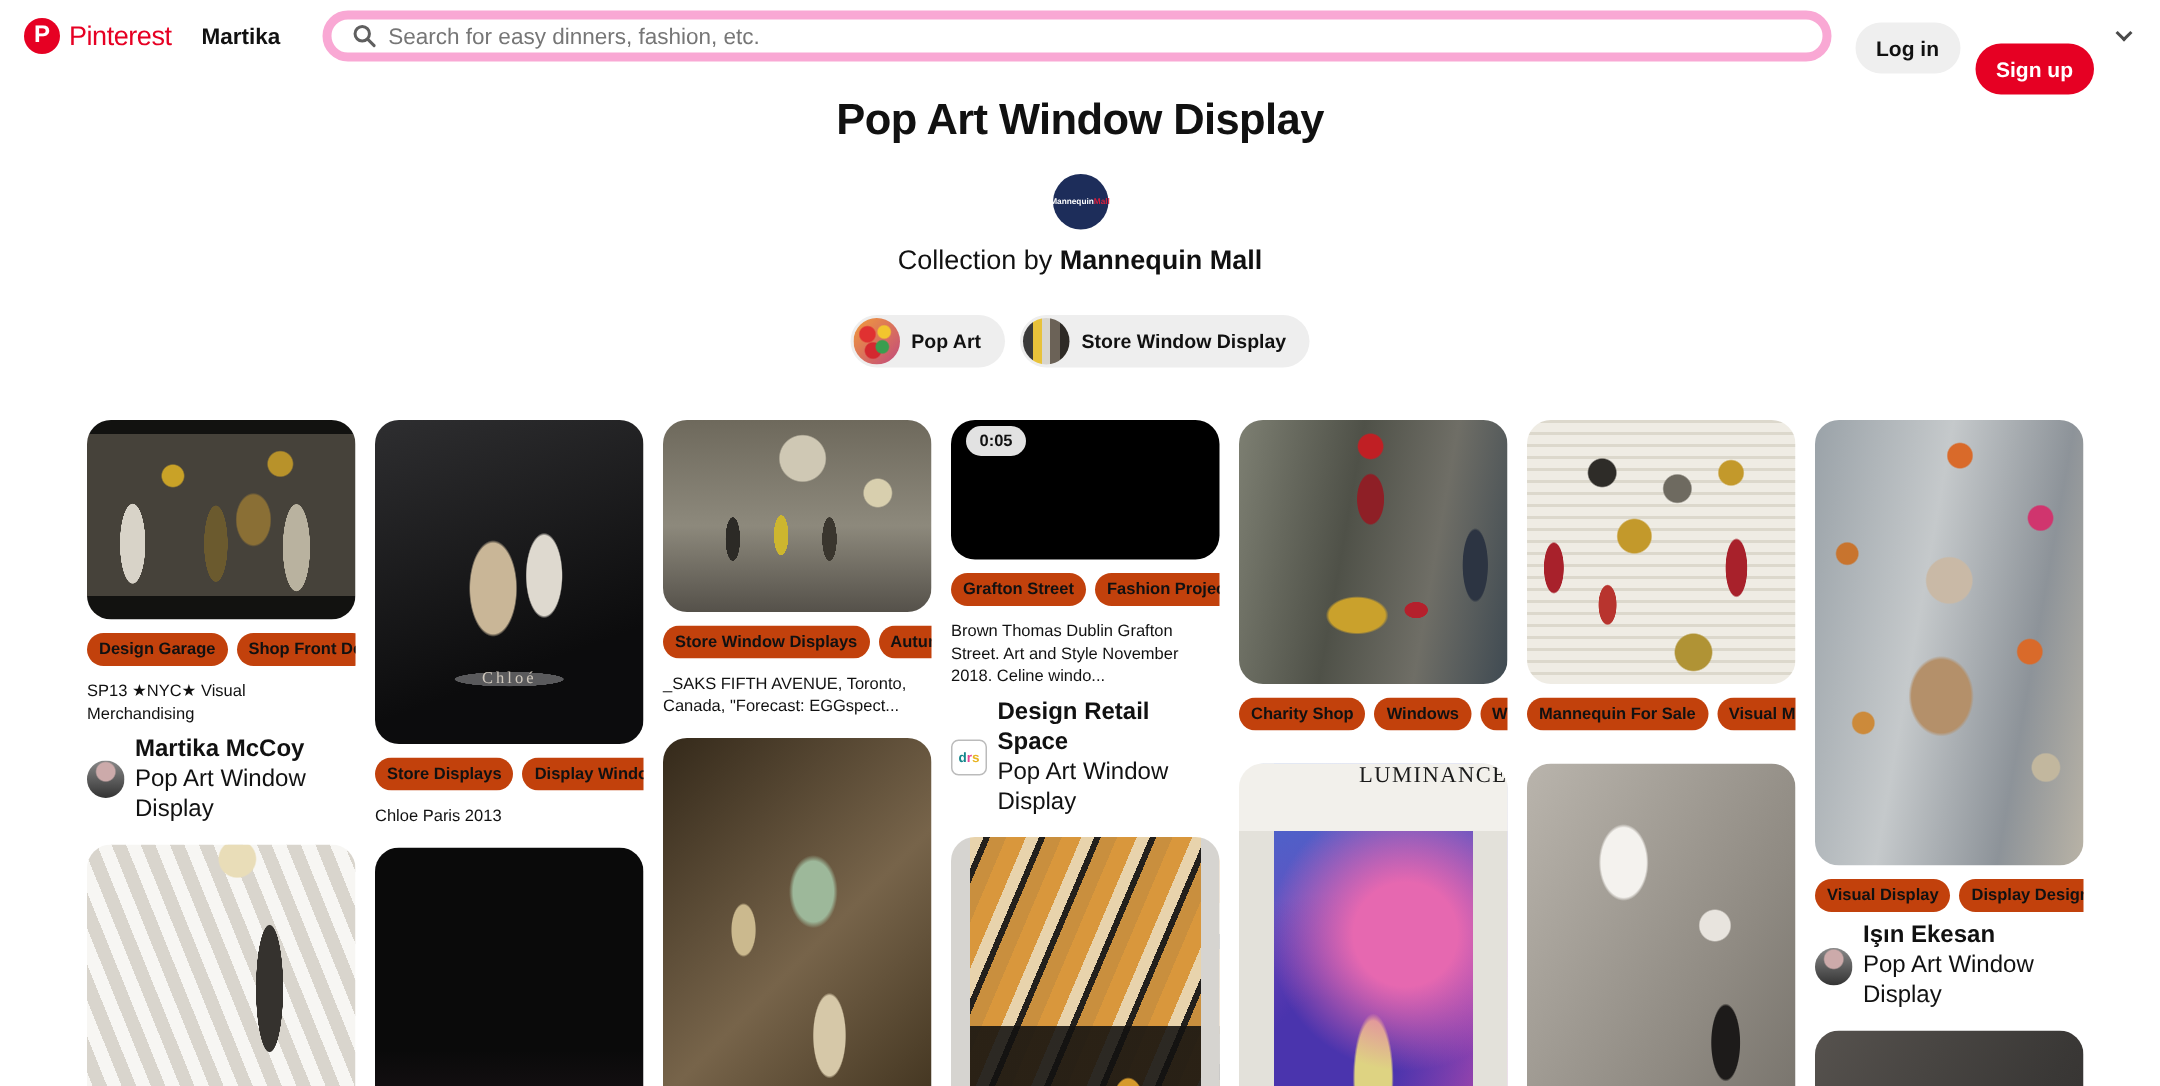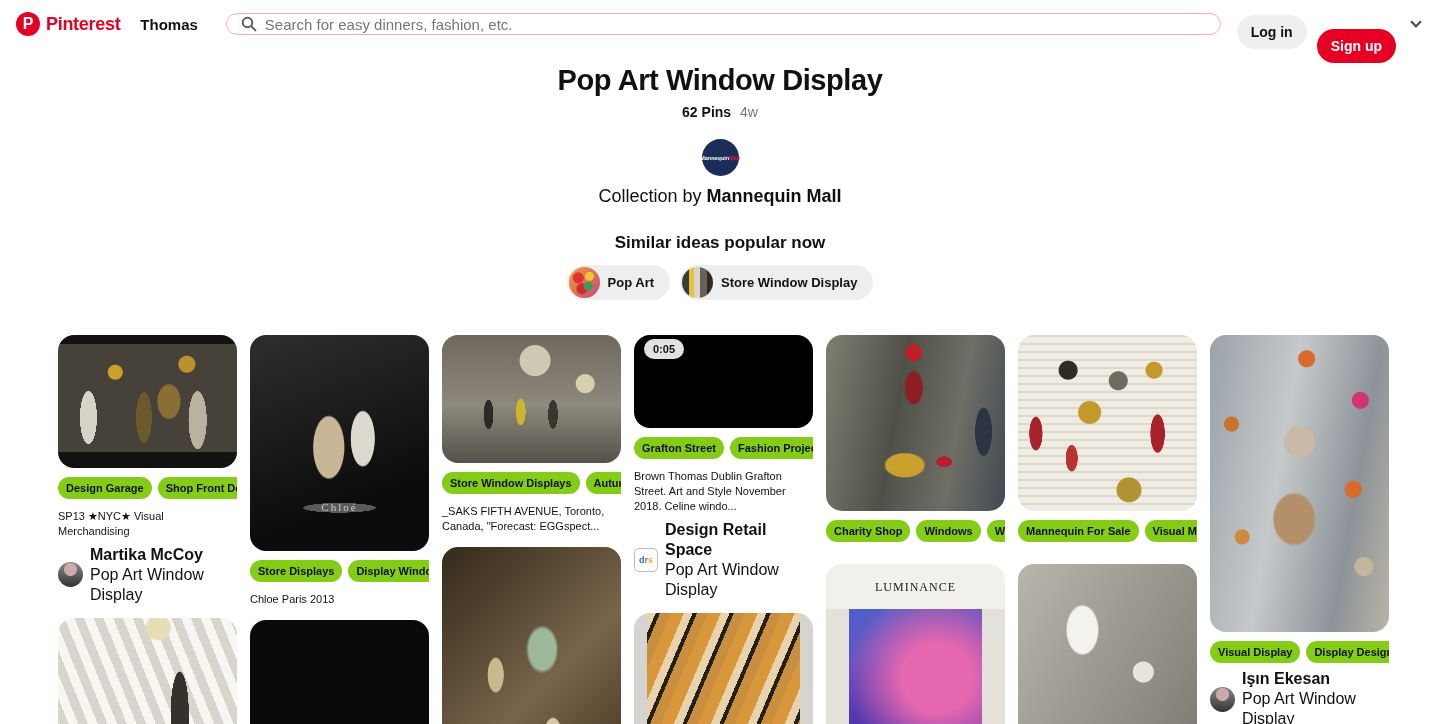--- a/index.html
+++ b/index.html
@@ -5,24 +5,24 @@
   * { margin:0; padding:0; box-sizing:border-box; }
   html,body { width:1440px; height:724px; overflow:hidden; background:#fff;
               font-family:"Liberation Sans", sans-serif; color:#111; }
 
   
   .topbar { display:flex; align-items:center; height:44px; padding:4px 14px 0 16px; gap:8px; }
   .logo-wrap { display:flex; align-items:center; gap:6px; cursor:pointer; }
   .p-logo { width:24px; height:24px; border-radius:50%; background:#e60023; color:#fff;
             display:flex; align-items:center; justify-content:center; font-weight:bold; font-size:16px; }
   .p-logo::before { content:"P"; }
-  .brand { color:#e60023; font-weight:bold; font-size:18px; letter-spacing:-0.3px; }
+  .brand { color:#e60023; font-weight:normal; font-size:18px; letter-spacing:-0.3px; }
   .explore { font-weight:bold; font-size:15px; padding:0 12px; }
-  .searchbar { flex:1; display:flex; align-items:center; gap:8px; height:22px; margin:0 8px;
-               border:1px solid #f9a8d4; border-radius:17px; padding:0 14px; background:#fff; }
+  .searchbar { flex:1; display:flex; align-items:center; gap:8px; height:34px; margin:0 8px;
+               border:6px solid #f9a8d4; border-radius:17px; padding:0 14px; background:#fff; }
   .searchbar input { border:none; outline:none; flex:1; font-size:15px; color:#111;
                      font-family:"Liberation Sans", sans-serif; background:transparent; }
   .searchbar input::placeholder { color:#767676; }
   .btn { height:34px; border:none; border-radius:17px; padding:0 14px; font-weight:bold;
          font-size:14px; cursor:pointer; font-family:"Liberation Sans", sans-serif; }
   .btn-login { background:#efefef; color:#111;margin-top:16px; }
   .btn-signup { background:#e60023; color:#fff; margin-left:2px;margin-top:44px; }
   .chev { display:inline-block; width:8px; height:8px; border-right:2px solid #4a4a4a;
           border-bottom:2px solid #4a4a4a; transform:rotate(45deg); margin:0 6px 4px 8px; cursor:pointer; }
 
@@ -53,39 +53,39 @@
                 linear-gradient(135deg, #f29c3b, #c2497c); }
   .img-store { background: linear-gradient(90deg, #3a3a3a 0 22%, #e8c23a 22% 40%,
                #d8d5ce 40% 58%, #6b6257 58% 80%, #2e2a26 80%); }
   .schip-label { font-size:13px; font-weight:bold; }
 
   
   .grid { width:1324px; margin:35px auto 0; display:flex; gap:13px; align-items:flex-start; }
   .col { width:179px; flex:none; }
   .pin-img { width:100%; border-radius:16px; cursor:pointer; position:relative; overflow:hidden; }
   .tag-row { display:flex; align-items:center; gap:6px; margin-top:9px; overflow:hidden; }
-  .tag { background:#84cc16; border-radius:14px; padding:5px 8px; font-size:11px; font-weight:bold;
+  .tag { background:#c2410c; border-radius:14px; padding:5px 8px; font-size:11px; font-weight:bold;
          white-space:nowrap; overflow:hidden; flex:none; cursor:pointer; }
   .desc { margin-top:10px; font-size:11px; line-height:1.35; color:#111; }
   .byline { display:flex; align-items:center; gap:7px; margin-top:6px; cursor:pointer; }
   .byline .av { width:25px; height:25px; border-radius:50%; flex:none;
                 background: radial-gradient(circle at 50% 30%, #caa 0 6px, transparent 7px),
                 linear-gradient(#888, #333); }
   .byline .av-sq { width:24px; height:24px; border-radius:5px; border:1px solid #bbb; background:#fff;
                    display:flex; align-items:center; justify-content:center; flex:none;
                    font-size:9px; font-weight:bold; }
   .byline .who { font-size:16px; line-height:1.25; }
   .byline .who b { display:block; }
   .next-pin { margin-top:13px; }
   .badge { position:absolute; top:4px; left:10px; background:#e2e2e2; color:#111; font-weight:bold;
            font-size:11px; border-radius:12px; padding:4px 9px; }
   .overlay-chloe { position:absolute; bottom:38px; left:0; right:0; text-align:center;
                    font-family:"Liberation Serif", serif; color:#cfc8bd; font-size:11px; letter-spacing:2px; }
-  .overlay-lum { position:absolute; top:16px; left:0; right:0; text-align:center;
-                 font-family:"Liberation Serif", serif; color:#1a1a1a; font-size:12px; letter-spacing:1px; }
+  .overlay-lum { position:absolute; top:0; left:0; right:0; text-align:right;
+                 font-family:"Liberation Serif", serif; color:#1a1a1a; font-size:15px; letter-spacing:1px; }
 
   
   .clip-88 { max-width:88px; } .clip-104 { max-width:104px; } .clip-56 { max-width:58px; }
   .clip-44 { max-width:46px; } .clip-76 { max-width:78px; }
 
   
   .h133{height:133px} .h265{height:216px} .h128{height:128px} .h93{height:93px}
   .h176{height:176px} .h297{height:297px} .h320{height:320px} .h300{height:300px}
   .h260{height:260px} .h200{height:200px}
 
@@ -179,51 +179,46 @@
     linear-gradient(120deg, #56524e, #3a3836 60%, #2e2c2a); }
 </style>
 </head>
 <body>
 
 <header class="topbar">
   <div class="logo-wrap">
     <span class="p-logo"></span>
     <span class="brand">Pinterest</span>
   </div>
-  <span class="explore">Thomas</span>
+  <span class="explore">Martika</span>
   <div class="searchbar">
     <svg width="16" height="16" viewBox="0 0 16 16">
       <circle cx="6.5" cy="6.5" r="4.8" fill="none" stroke="#5f5f5f" stroke-width="2"></circle>
       <line x1="10.4" y1="10.4" x2="14.4" y2="14.4" stroke="#5f5f5f" stroke-width="2" stroke-linecap="round"></line>
     </svg>
     <input type="text" placeholder="Search for easy dinners, fashion, etc." style="">
   </div>
   <button class="btn btn-login">Log in</button>
   <button class="btn btn-signup">Sign up</button>
   <span class="chev"></span>
 </header>
 
 <section class="board-head">
   <h1 class="board-title">Pop Art Window Display</h1>
-  <div class="board-meta">
-    <span class="pins">62 Pins</span>
-    <span class="age">4w</span>
-  </div>
   <div class="board-avatar">
     <span class="av-word">
       <span class="av-primary">Mannequin</span><span class="av-accent">Mall</span>
     </span>
   </div>
   <div class="collection">
     <span>Collection by </span><b>Mannequin Mall</b>
   </div>
 </section>
 
 <section class="similar">
-  <div class="similar-title">Similar ideas popular now</div>
   <div class="similar-chips">
     <div class="schip">
       <span class="schip-img img-popart"></span>
       <span class="schip-label">Pop Art</span>
     </div>
     <div class="schip">
       <span class="schip-img img-store"></span>
       <span class="schip-label">Store Window Display</span>
     </div>
   </div>

